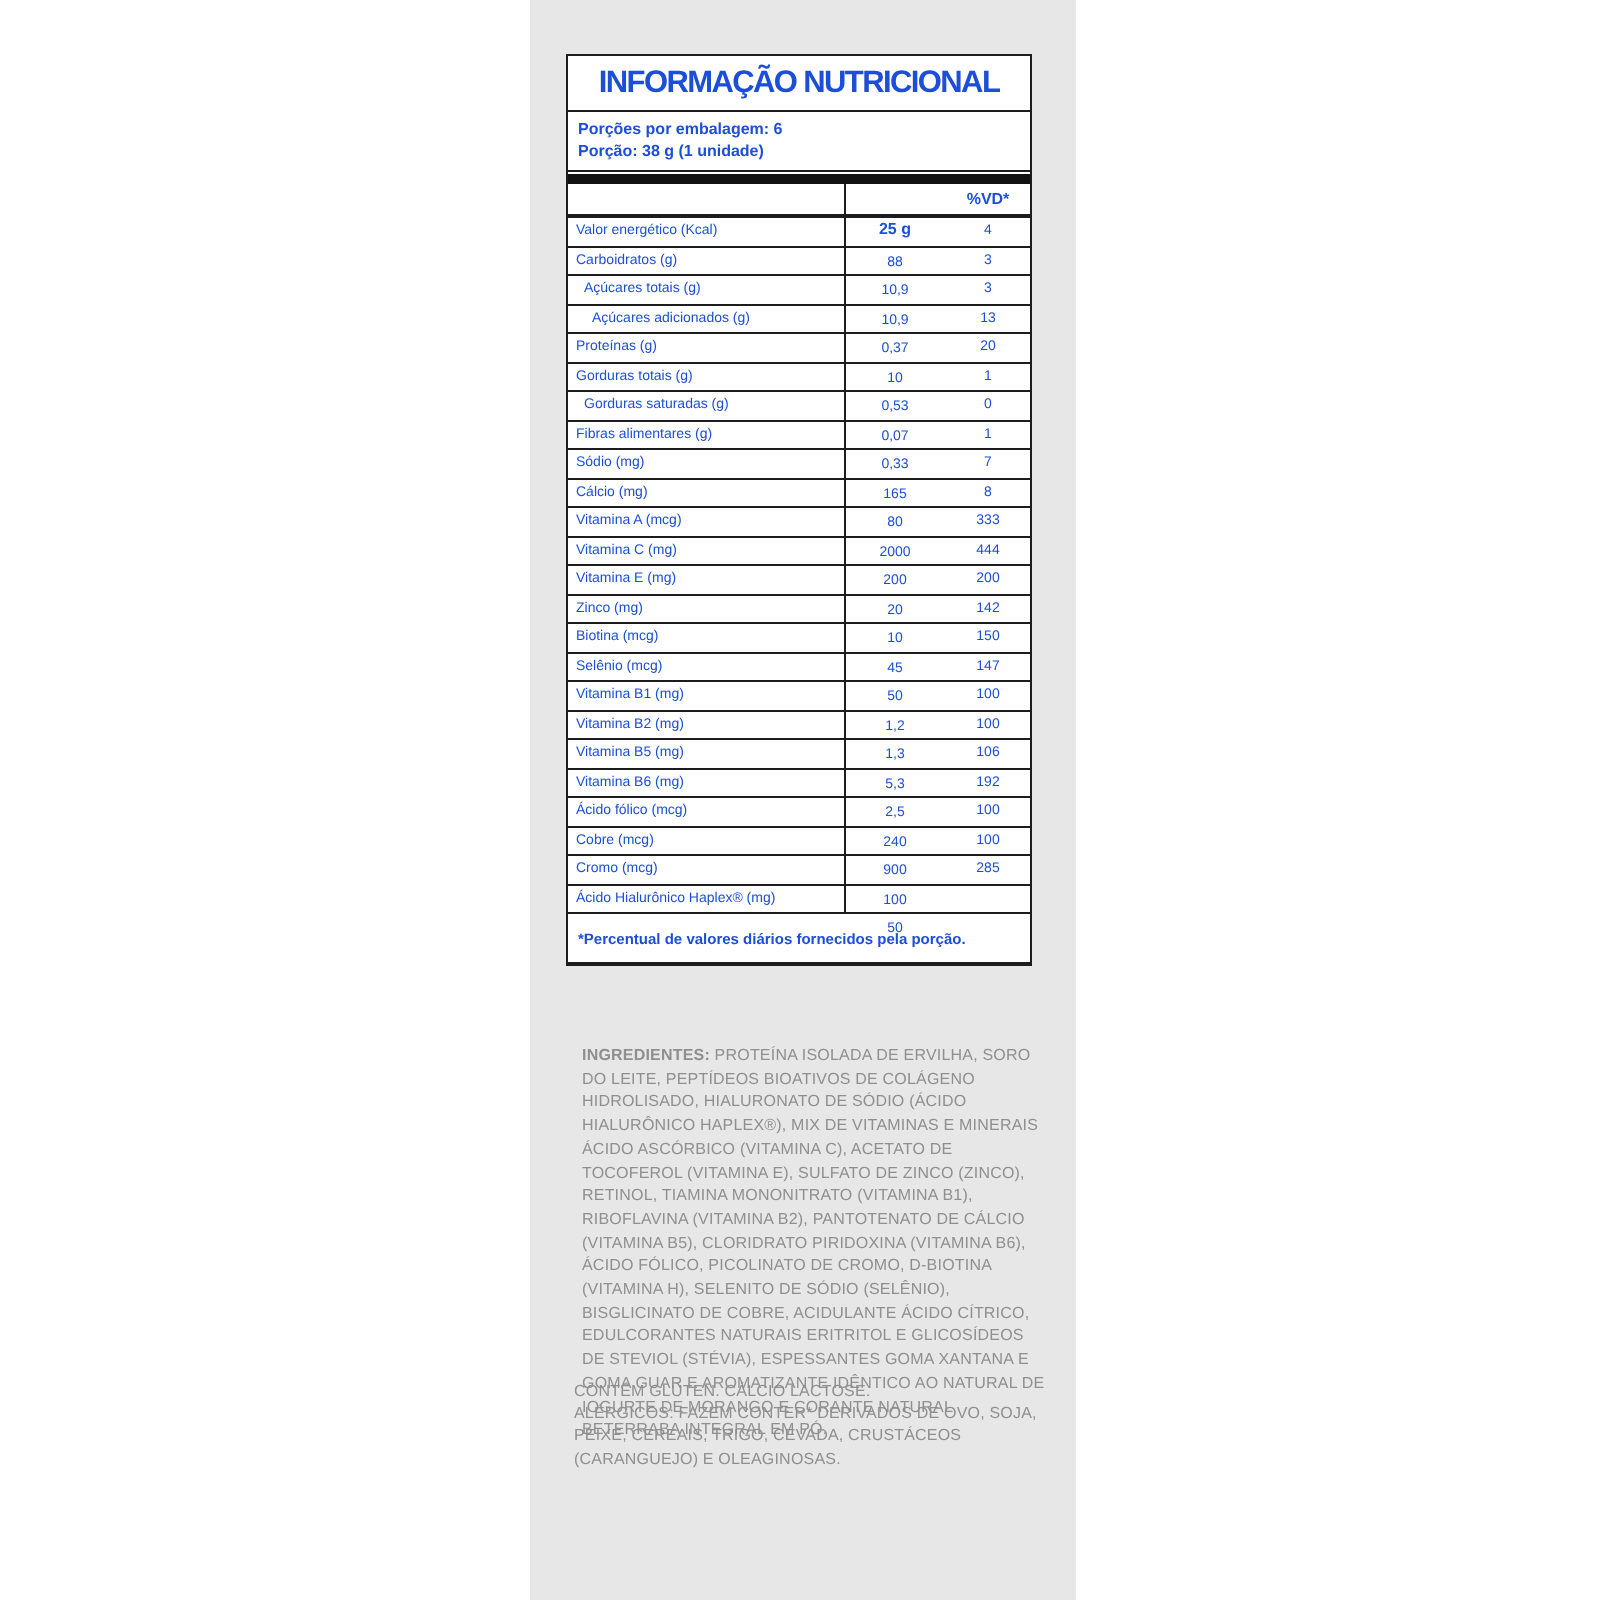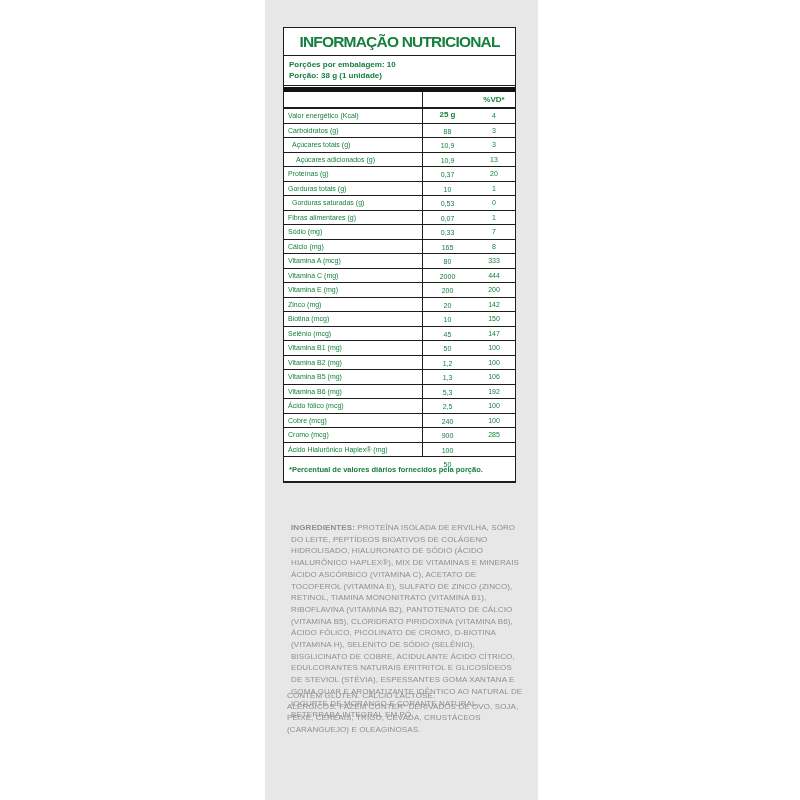--- a/index.html
+++ b/index.html
@@ -9,21 +9,21 @@
     font-family:"Liberation Sans", sans-serif;
     -webkit-font-smoothing:antialiased;
   }
   .strip{
     position:absolute;left:265px;top:0;width:273px;height:800px;
     background:#e7e7e7;
   }
   
   .ntable{
     position:absolute;left:18px;top:27px;width:233px;
-    background:#ffffff;color:#15803d;
+    background:#ffffff;color:#1d4ed8;
     border:1px solid #1d1d1d;border-bottom-width:2px;
     box-sizing:border-box;
   }
   .t-title{
     text-align:center;font-weight:bold;font-size:15.5px;
     letter-spacing:-0.8px;padding:5px 0 4px;
     border-bottom:1px solid #1d1d1d;white-space:nowrap;
   }
   .servings{
     padding:3px 5px 4px;font-size:8px;font-weight:bold;line-height:11px;
@@ -72,21 +72,21 @@
 </style>
 </head>
 <body>
 
 <div class="strip">
 
   <div class="ntable">
     <div class="t-title">INFORMAÇÃO NUTRICIONAL</div>
 
     <div class="servings">
-      <div>Porções por embalagem: 10</div>
+      <div>Porções por embalagem: 6</div>
       <div>Porção: 38 g (1 unidade)</div>
     </div>
 
     <div class="blackbar"></div>
 
     <div class="hrow">
       <div class="c-label"></div>
       <div class="c-val">25 g</div>
       <div class="c-vd">%VD*</div>
     </div>

